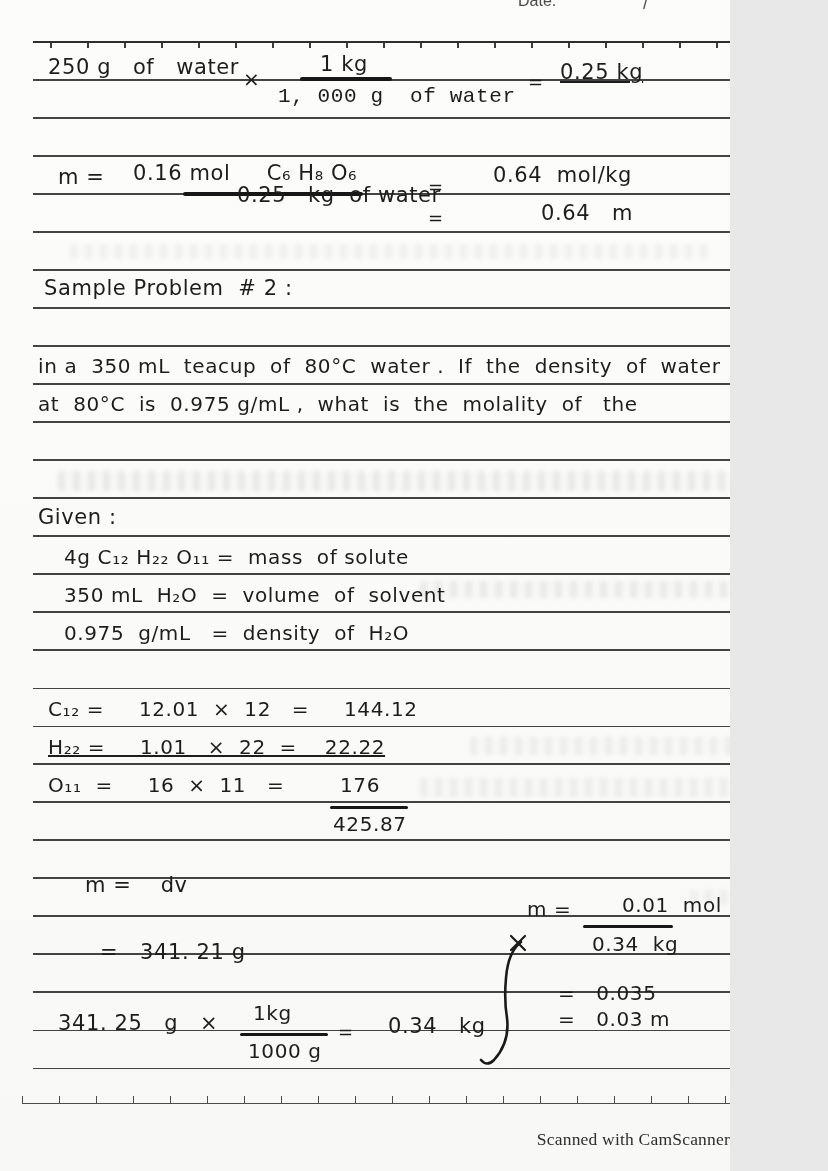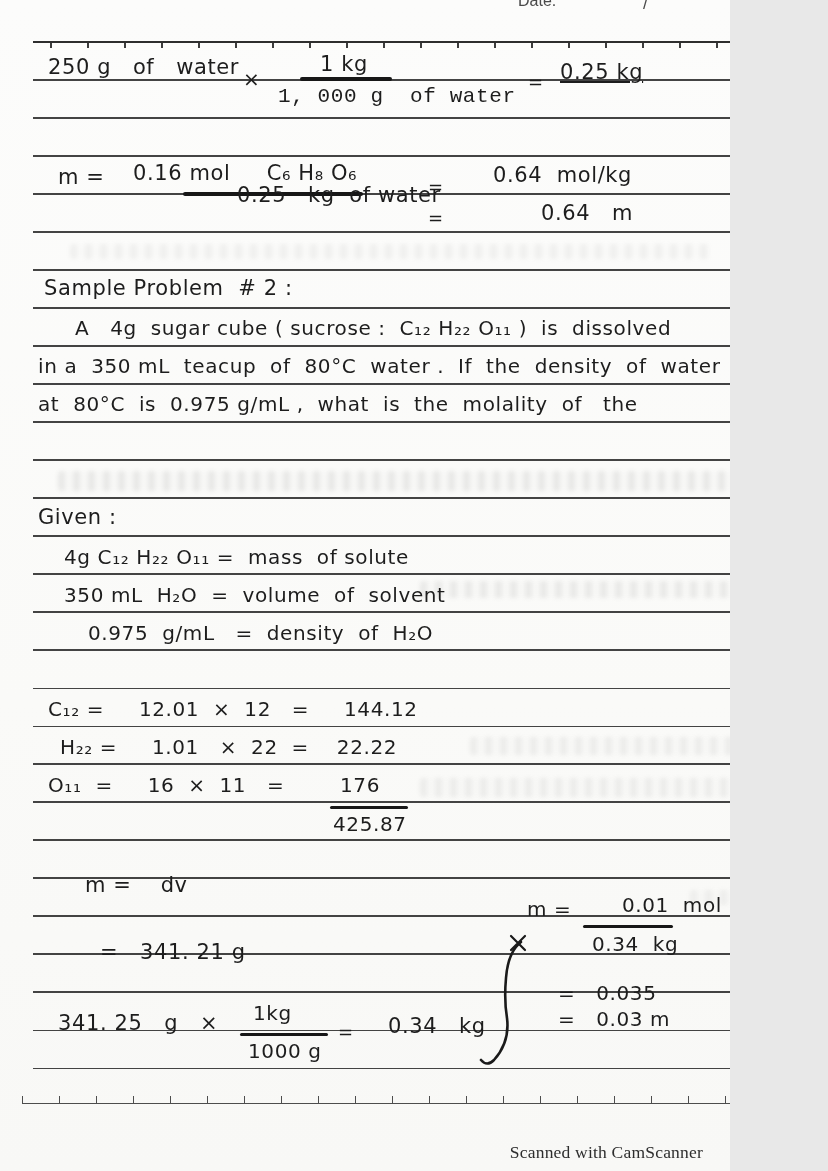--- a/index.html
+++ b/index.html
@@ -32,23 +32,23 @@
   }
   .hw{
     position:absolute;color:#1d1d1d;font-size:20px;
     letter-spacing:.6px;white-space:pre;line-height:1.12;
   }
   .hw.big{font-size:21px;}
   .hw.small{font-size:18px;}
   .bar{position:absolute;background:#171717;height:3.2px;border-radius:2px;}
   .printed{position:absolute;color:#4a4a4a;font-family:"Liberation Sans","DejaVu Sans",sans-serif;}
   .watermark{
-    position:absolute;top:1129px;right:27px;
+    position:absolute;top:1129px;right:0;
     font-family:"Liberation Serif","DejaVu Serif",serif;
-    font-size:17.5px;color:#2d2d2d;letter-spacing:.2px;margin-top:13px;
+    font-size:17.5px;color:#2d2d2d;letter-spacing:.2px;
   }
   .smudge{
     position:absolute;border-radius:4px;filter:blur(2px);
     background:repeating-linear-gradient(90deg,
       rgba(110,110,110,.16) 0 7px, rgba(170,170,170,.04) 7px 15px);
   }
   svg.brace{position:absolute;left:463px;top:928px;width:72px;height:148px;}
 </style>
 </head>
 <body>
@@ -81,31 +81,30 @@
   <div class="hw big" style="left:58px;top:166px;">m =</div>
   <div class="hw big" style="left:133px;top:162px;">0.16 mol     C₆ H₈ O₆</div>
   <div class="bar" style="left:183px;top:192px;width:180px;height:4px;"></div>
   <div class="hw big" style="left:196px;top:184px;margin-left:41px;">0.25   kg  of water</div>
   <div class="hw small" style="left:428px;top:177px;">=</div>
   <div class="hw big" style="left:493px;top:164px;">0.64  mol/kg</div>
   <div class="hw small" style="left:428px;top:208px;">=</div>
   <div class="hw big" style="left:493px;top:202px;margin-left:48px;">0.64   m</div>
 
   <div class="hw big" style="left:44px;top:277px;">Sample Problem  # 2 :</div>
-  <div class="hw" style="left:75px;top:317px;">A   4g  sugar cube ( sucrose :  C₁₂ H₂₂ O₁₁ )  is  dissolved</div>
   <div class="hw" style="left:38px;top:355px;">in a  350 mL  teacup  of  80°C  water .  If  the  density  of  water</div>
   <div class="hw" style="left:38px;top:393px;">at  80°C  is  0.975 g/mL ,  what  is  the  molality  of   the</div>
 
   <div class="hw big" style="left:38px;top:506px;">Given :</div>
   <div class="hw" style="left:64px;top:546px;">4g C₁₂ H₂₂ O₁₁ =  mass  of solute</div>
   <div class="hw" style="left:64px;top:584px;">350 mL  H₂O  =  volume  of  solvent</div>
-  <div class="hw" style="left:64px;top:622px;margin-left:24px;">0.975  g/mL   =  density  of  H₂O</div>
+  <div class="hw" style="left:64px;top:622px;">0.975  g/mL   =  density  of  H₂O</div>
 
   <div class="hw" style="left:48px;top:698px;">C₁₂ =     12.01  ×  12   =     144.12</div>
-  <div class="hw" style="left:60px;top:736px;">H₂₂ =     1.01   ×  22  =    22.22</div>
+  <div class="hw" style="left:48px;top:736px;text-decoration:underline;">H₂₂ =     1.01   ×  22  =    22.22</div>
   <div class="hw" style="left:48px;top:774px;">O₁₁  =     16  ×  11   =        176</div>
   <div class="bar" style="left:330px;top:806px;width:78px;height:3px;"></div>
   <div class="hw" style="left:333px;top:813px;">425.87</div>
 
   <div class="hw big" style="left:85px;top:874px;">m =    dv</div>
   <div class="hw big" style="left:100px;top:941px;">=   341. 21 g</div>
   <div class="hw big" style="left:58px;top:1012px;">341. 25   g   ×</div>
   <div class="hw" style="left:253px;top:1002px;">1kg</div>
   <div class="bar" style="left:240px;top:1033px;width:88px;"></div>
   <div class="hw" style="left:248px;top:1040px;">1000 g</div>

